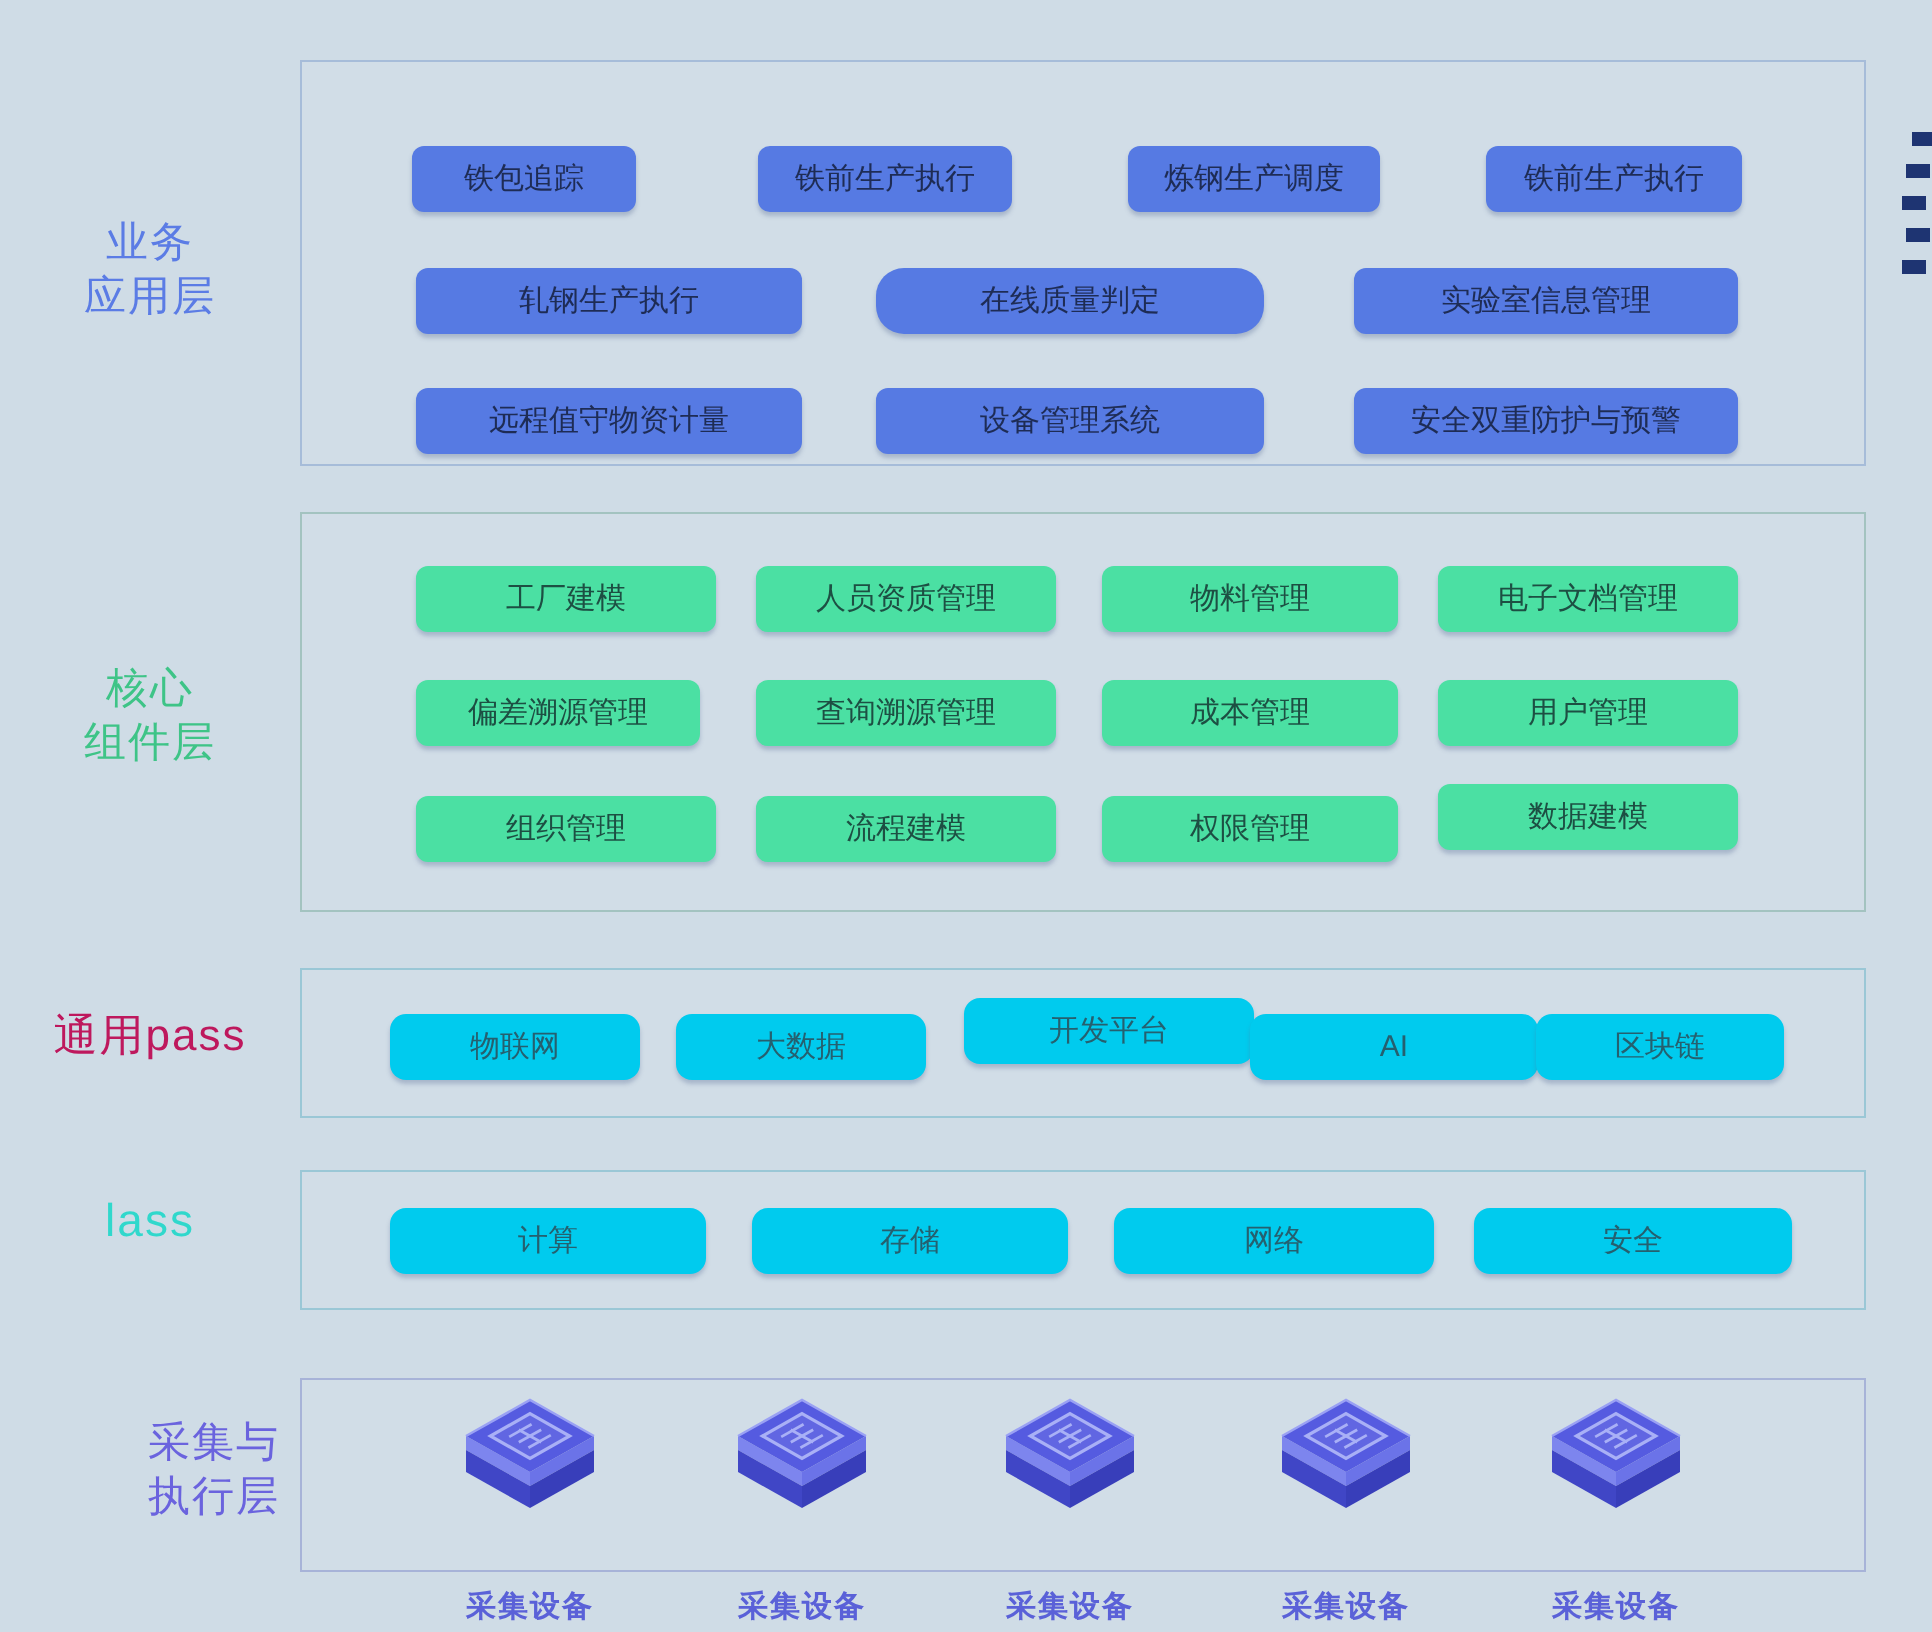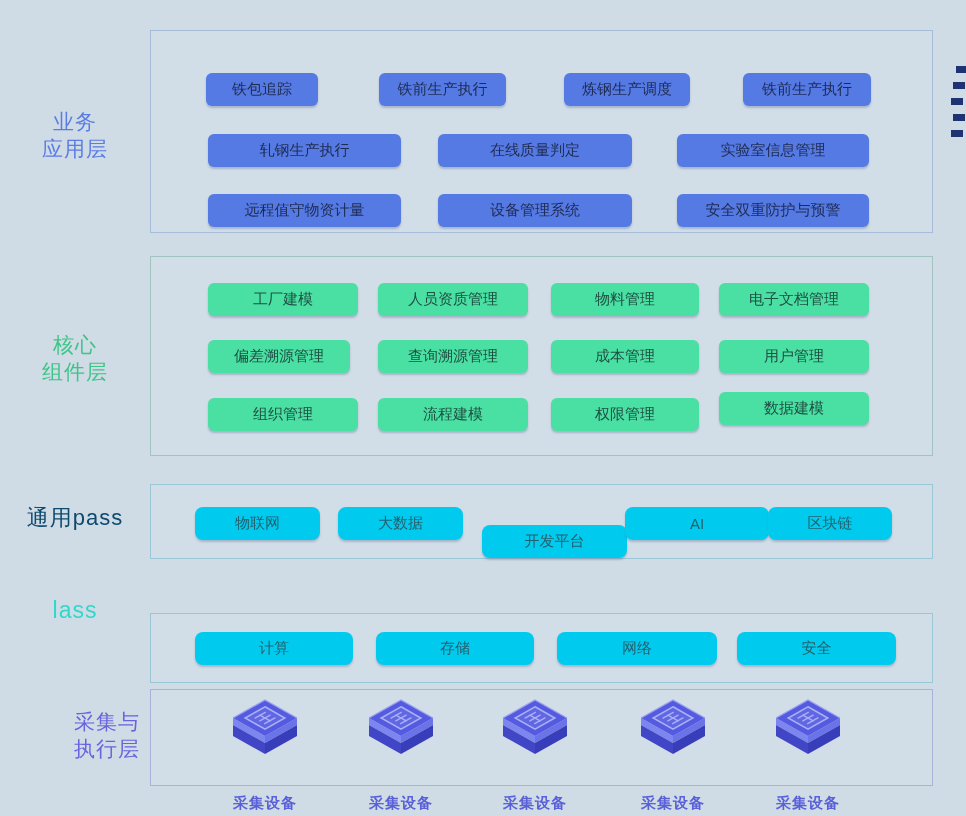--- a/index.html
+++ b/index.html
@@ -17,34 +17,34 @@
   .layer-label{
     position:absolute;left:0;width:150px;
     text-align:center;
     font-size:21px;line-height:27px;
     letter-spacing:1px;
     font-weight:400;
     user-select:none;
   }
   .lbl-business{top:108px;color:#5b7ce5;}
   .lbl-core{top:331px;color:#3ec487;}
-  .lbl-paas{top:504px;color:#0c4a6e;font-size:22px;}
+  .lbl-paas{top:504px;color:#be185d;font-size:22px;}
   .lbl-iaas{top:597px;color:#30d8cc;font-size:23px;}
   .lbl-devices{top:708px;color:#6a63de;padding-left:32px;}
   
   .panel{
     position:absolute;left:150px;width:783px;
     background:rgba(255,255,255,0.05);
     border:1px solid #a9bdd6;
     box-sizing:border-box;
   }
   .panel-business{top:30px;height:203px;border-color:#a6bcd9;}
   .panel-core{top:256px;height:200px;border-color:#a3c3c0;}
   .panel-paas{top:484px;height:75px;border-color:#9ac7d6;}
-  .panel-iaas{top:585px;height:70px;border-color:#9ac7d6;margin-top:28px;}
+  .panel-iaas{top:585px;height:70px;border-color:#9ac7d6;}
   .panel-devices{top:689px;height:97px;border-color:#a7b3d8;}
   
   .btn{
     position:absolute;height:33px;
     display:flex;align-items:center;justify-content:center;
     font-size:15px;
     border-radius:6px;
     box-shadow:0 2px 2px rgba(90,110,150,0.35);
     cursor:pointer;
     white-space:nowrap;
@@ -90,21 +90,21 @@
     <div>执行层</div>
   </div>
 
   <div class="panel panel-business">
     <div class="btn btn-blue" style="left:55px;top:25px;width:112px;">铁包追踪</div>
     <div class="btn btn-blue" style="left:413px;top:25px;width:126px;">炼钢生产调度</div>
     <div class="btn btn-blue" style="left:228px;top:25px;width:127px;">铁前生产执行</div>
     <div class="btn btn-blue" style="left:592px;top:25px;width:128px;">铁前生产执行</div>
 
     <div class="btn btn-blue" style="left:57px;top:86px;width:193px;">轧钢生产执行</div>
-    <div class="btn btn-blue" style="left:287px;top:86px;width:194px;">在线质量判定</div>
+    <div class="btn btn-blue" style="left:287px;top:86px;width:194px;border-radius:14px;">在线质量判定</div>
     <div class="btn btn-blue" style="left:526px;top:86px;width:192px;">实验室信息管理</div>
 
     <div class="btn btn-blue" style="left:57px;top:146px;width:193px;">远程值守物资计量</div>
     <div class="btn btn-blue" style="left:287px;top:146px;width:194px;">设备管理系统</div>
     <div class="btn btn-blue" style="left:526px;top:146px;width:192px;">安全双重防护与预警</div>
   </div>
 
   <div class="panel panel-core">
     <div class="btn btn-green" style="left:57px;top:26px;width:150px;">工厂建模</div>
     <div class="btn btn-green" style="left:227px;top:26px;width:150px;">人员资质管理</div>
@@ -118,21 +118,21 @@
 
     <div class="btn btn-green" style="left:57px;top:141px;width:150px;">组织管理</div>
     <div class="btn btn-green" style="left:227px;top:141px;width:150px;">流程建模</div>
     <div class="btn btn-green" style="left:400px;top:141px;width:148px;">权限管理</div>
     <div class="btn btn-green" style="left:568px;top:135px;width:150px;">数据建模</div>
   </div>
 
   <div class="panel panel-paas">
     <div class="btn btn-cyan" style="left:44px;top:22px;width:125px;">物联网</div>
     <div class="btn btn-cyan" style="left:187px;top:22px;width:125px;">大数据</div>
-    <div class="btn btn-cyan" style="left:331px;top:40px;width:145px;">开发平台</div>
+    <div class="btn btn-cyan" style="left:331px;top:14px;width:145px;">开发平台</div>
     <div class="btn btn-cyan" style="left:474px;top:22px;width:144px;">AI</div>
     <div class="btn btn-cyan" style="left:617px;top:22px;width:124px;">区块链</div>
   </div>
 
   <div class="panel panel-iaas">
     <div class="btn btn-cyan" style="left:44px;top:18px;width:158px;">计算</div>
     <div class="btn btn-cyan" style="left:225px;top:18px;width:158px;">存储</div>
     <div class="btn btn-cyan" style="left:406px;top:18px;width:160px;">网络</div>
     <div class="btn btn-cyan" style="left:586px;top:18px;width:159px;">安全</div>
   </div>

